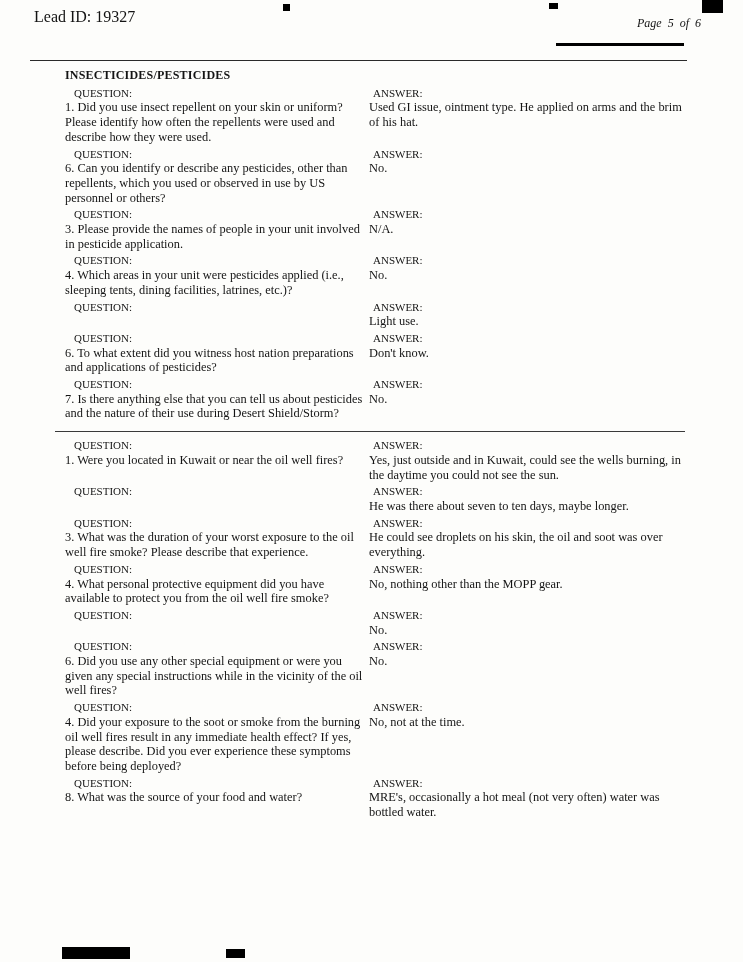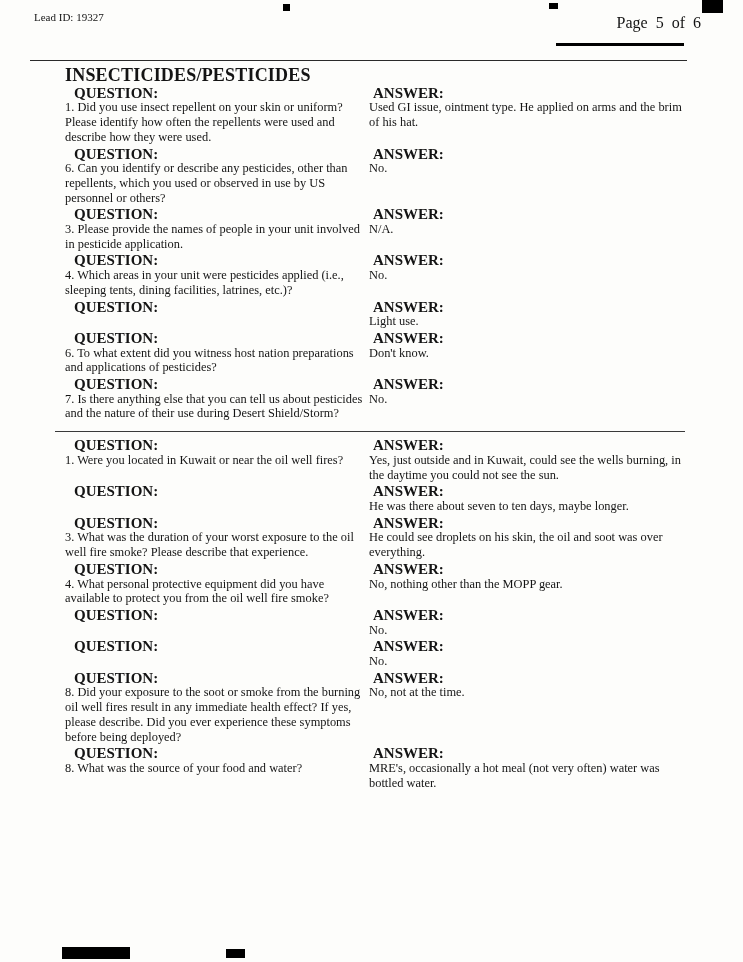--- a/index.html
+++ b/index.html
@@ -18,28 +18,29 @@
     color: #141414;
     font-size: 12.4px;
     line-height: 14.7px;
   }
 
   
   .hdr-lead {
     position: absolute;
     top: 10px;
     left: 34px;
-    font-size: 11px;
+    font-size: 16px;
   }
   .hdr-page {
     position: absolute;
     top: 16px;
     right: 42px;
-    font-size: 16px;
+    font-size: 12px;
     white-space: pre;
+    font-style: italic;
   }
 
   
   .artifact { position: absolute; background: #000; }
   .art-top-1 { left: 283px; top: 4px;  width: 7px;  height: 7px; }
   .art-top-2 { left: 549px; top: 3px;  width: 9px;  height: 6px; }
   .art-top-3 { left: 702px; top: 0px;  width: 21px; height: 13px; }
   .art-bar-right { left: 556px; top: 43px; width: 128px; height: 3px; }
   .art-bot-1 { left: 62px;  top: 947px; width: 68px; height: 12px; }
   .art-bot-2 { left: 226px; top: 949px; width: 19px; height: 9px; }
@@ -55,21 +56,21 @@
 
   
   .content {
     position: absolute;
     top: 66px;
     left: 65px;
     width: 622px;
   }
   .section-title {
     font-weight: bold;
-    font-size: 18px;
+    font-size: 12px;
     letter-spacing: 0.2px;
     margin: 2px 0 3px 0;
   }
   .section-rule {
     border: 0;
     border-top: 1px solid #3a3a3a;
     margin: 10px 0 6px -10px;
     width: 630px;
   }
   .qa {
@@ -79,22 +80,22 @@
   }
   .q-col {
     width: 298px;
     flex: 0 0 298px;
   }
   .a-col {
     flex: 1 1 auto;
     padding-left: 6px;
   }
   .qa-label {
-    font-weight: bold;
-    font-size: 15px;
+    font-weight: normal;
+    font-size: 11px;
     padding-left: 9px;
   }
   .a-col .qa-label { padding-left: 4px; }
   .q-text, .a-text {
     white-space: pre-line;
   }
 </style>
 </head>
 <body>
 
@@ -247,31 +248,32 @@
     </div>
     <div class="a-col">
       <div class="qa-label">ANSWER:</div>
       <div class="a-text">No.</div>
     </div>
   </div>
 
   <div class="qa">
     <div class="q-col">
       <div class="qa-label">QUESTION:</div>
-    </div>
-    <div class="a-col">
-      <div class="qa-label">ANSWER:</div>
-      <div class="a-text">No.</div>
-    </div>
-  </div>
-
-  <div class="qa">
-    <div class="q-col">
-      <div class="qa-label">QUESTION:</div>
-      <div class="q-text">8.  Did your exposure to the soot or smoke from the burning oil well fires result in any immediate health effect?  If yes, please describe.  Did you ever experience these symptoms before being deployed?</div>
+      <div class="q-text">6.  Did you use any other special equipment or were you given any special instructions while in the vicinity of the oil well fires?</div>
+    </div>
+    <div class="a-col">
+      <div class="qa-label">ANSWER:</div>
+      <div class="a-text">No.</div>
+    </div>
+  </div>
+
+  <div class="qa">
+    <div class="q-col">
+      <div class="qa-label">QUESTION:</div>
+      <div class="q-text">4.  Did your exposure to the soot or smoke from the burning oil well fires result in any immediate health effect?  If yes, please describe.  Did you ever experience these symptoms before being deployed?</div>
     </div>
     <div class="a-col">
       <div class="qa-label">ANSWER:</div>
       <div class="a-text">No, not at the time.</div>
     </div>
   </div>
 
   <div class="qa">
     <div class="q-col">
       <div class="qa-label">QUESTION:</div>

